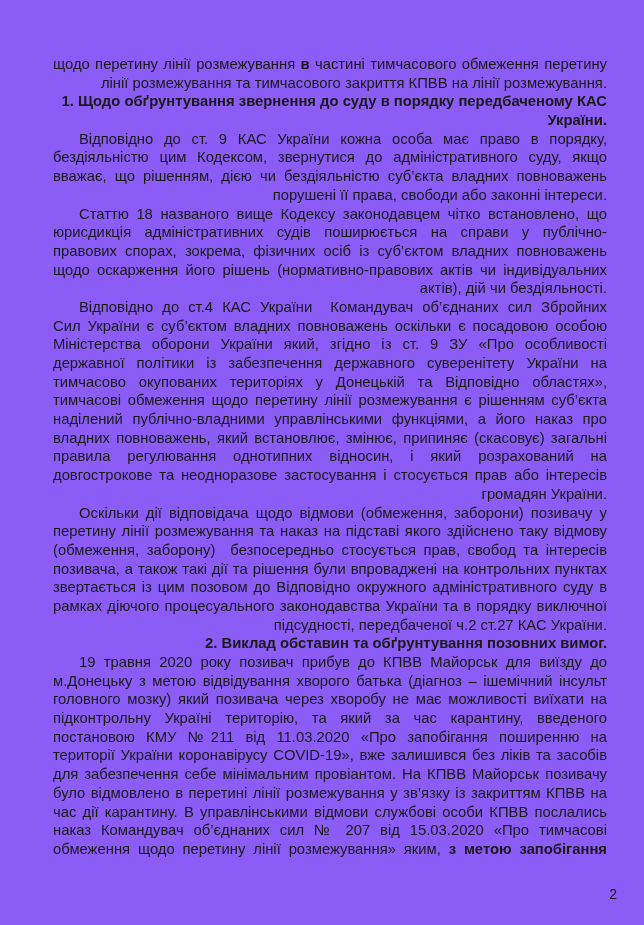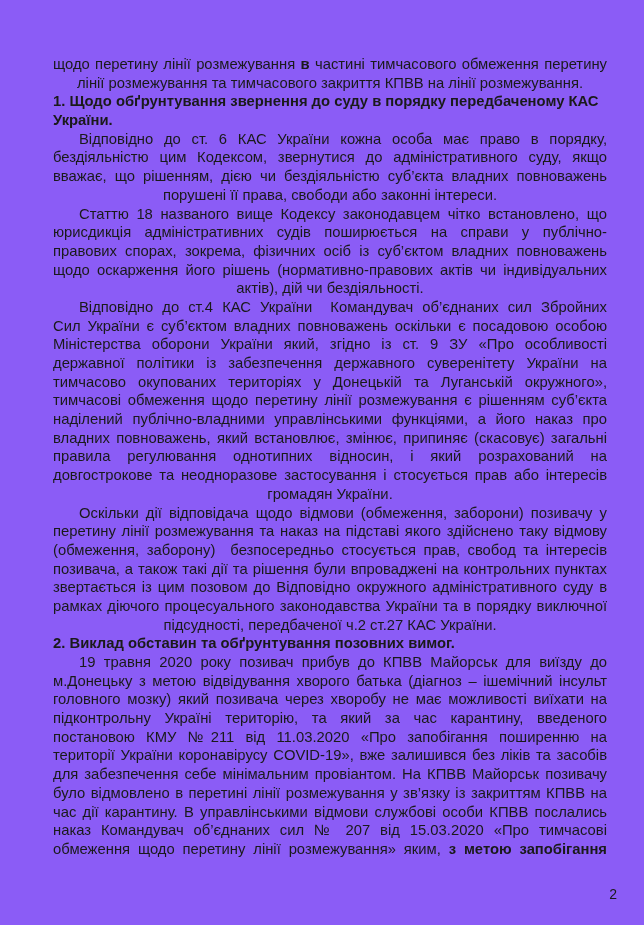--- a/index.html
+++ b/index.html
@@ -27,24 +27,24 @@
   .line {
     height: 18.7px;
     overflow: hidden;
     white-space: pre-wrap;
   }
   .line.body {
     text-align: justify;
     text-align-last: justify;
   }
   .line.end {
-    text-align: center;
+    text-align: right;
   }
   .line.heading {
-    text-align: left;
+    text-align: right;
     font-weight: bold;
   }
   .line.indent {
     text-indent: 26px;
   }
   .line span.b {
     font-weight: bold;
   }
   .page-number {
     position: absolute;
@@ -57,34 +57,34 @@
 </style>
 </head>
 <body>
 
 <div class="page">
   <div class="text-block" id="text-block">
       <div class="line body"><span>щодо перетину лінії розмежування </span><span class="b">в</span><span> частині тимчасового обмеження перетину</span></div>
       <div class="line end"><span>лінії розмежування та тимчасового закриття КПВВ на лінії розмежування.</span></div>
       <div class="line heading"><span>1. Щодо обґрунтування звернення до суду в порядку передбаченому КАС</span></div>
       <div class="line heading"><span>України.</span></div>
-      <div class="line body indent"><span>Відповідно до ст. 6 КАС України кожна особа має право в порядку,</span></div>
+      <div class="line body indent"><span>Відповідно до ст. 9 КАС України кожна особа має право в порядку,</span></div>
       <div class="line body"><span>бездіяльністю цим Кодексом, звернутися до адміністративного суду, якщо</span></div>
       <div class="line body"><span>вважає, що рішенням, дією чи бездіяльністю суб’єкта владних повноважень</span></div>
       <div class="line end"><span>порушені її права, свободи або законні інтереси.</span></div>
       <div class="line body indent"><span>Статтю 18 названого вище Кодексу законодавцем чітко встановлено, що</span></div>
       <div class="line body"><span>юрисдикція адміністративних судів поширюється на справи у публічно-</span></div>
       <div class="line body"><span>правових спорах, зокрема, фізичних осіб із суб’єктом владних повноважень</span></div>
       <div class="line body"><span>щодо оскарження його рішень (нормативно-правових актів чи індивідуальних</span></div>
       <div class="line end"><span>актів), дій чи бездіяльності.</span></div>
       <div class="line body indent"><span>Відповідно до ст.4 КАС України&nbsp; Командувач об’єднаних сил Збройних</span></div>
       <div class="line body"><span>Сил України є суб’єктом владних повноважень оскільки є посадовою особою</span></div>
       <div class="line body"><span>Міністерства оборони України який, згідно із ст. 9 ЗУ «Про особливості</span></div>
       <div class="line body"><span>державної політики із забезпечення державного суверенітету України на</span></div>
-      <div class="line body"><span>тимчасово окупованих територіях у Донецькій та Луганській окружного»,</span></div>
+      <div class="line body"><span>тимчасово окупованих територіях у Донецькій та Відповідно областях»,</span></div>
       <div class="line body"><span>тимчасові обмеження щодо перетину лінії розмежування є рішенням суб’єкта</span></div>
       <div class="line body"><span>наділений публічно-владними управлінськими функціями, а його наказ про</span></div>
       <div class="line body"><span>владних повноважень, який встановлює, змінює, припиняє (скасовує) загальні</span></div>
       <div class="line body"><span>правила регулювання однотипних відносин, і який розрахований на</span></div>
       <div class="line body"><span>довгострокове та неодноразове застосування і стосується прав або інтересів</span></div>
       <div class="line end"><span>громадян України.</span></div>
       <div class="line body indent"><span>Оскільки дії відповідача щодо відмови (обмеження, заборони) позивачу у</span></div>
       <div class="line body"><span>перетину лінії розмежування та наказ на підставі якого здійснено таку відмову</span></div>
       <div class="line body"><span>(обмеження, заборону)&nbsp; безпосередньо стосується прав, свобод та інтересів</span></div>
       <div class="line body"><span>позивача, а також такі дії та рішення були впроваджені на контрольних пунктах</span></div>

